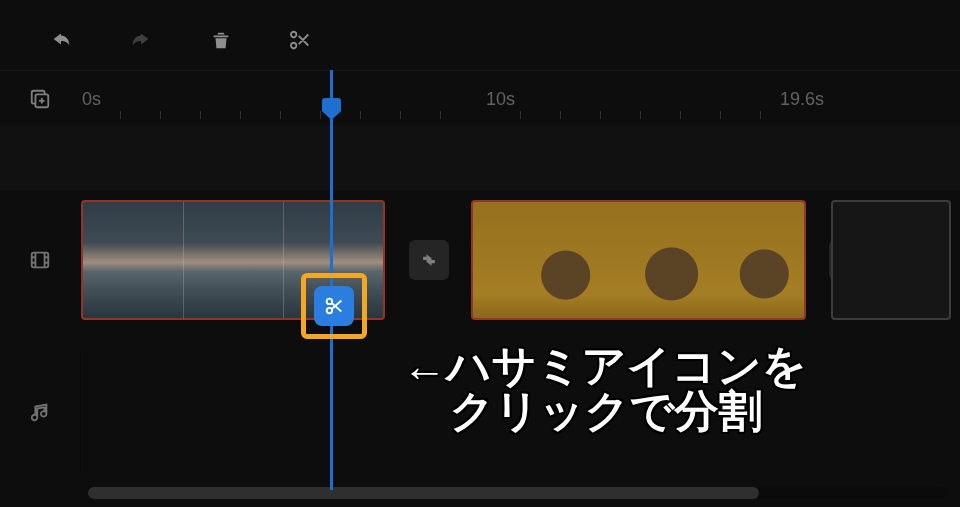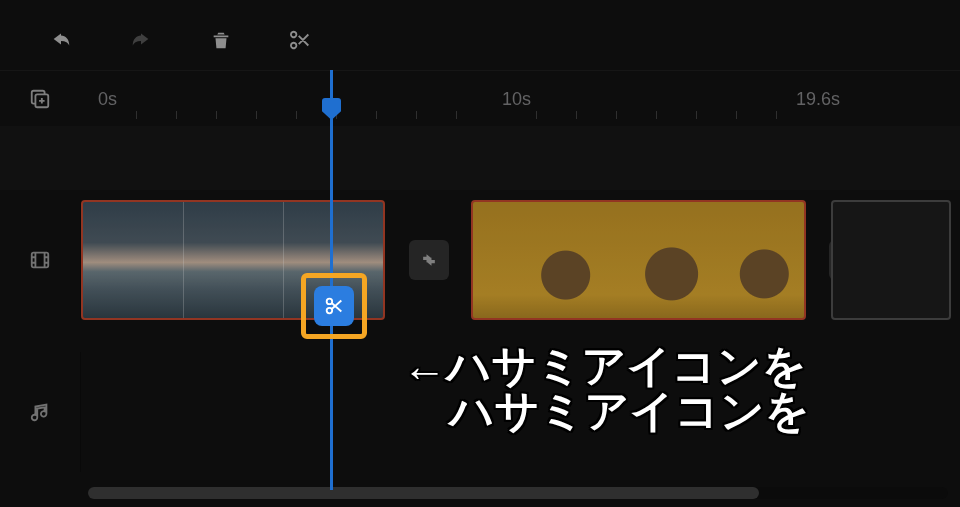--- a/index.html
+++ b/index.html
@@ -30,21 +30,21 @@
     position:absolute;left:0;top:70px;right:0;height:56px;
     display:flex;align-items:center;
     border-top:1px solid #1c1c1c;
     border-bottom:1px solid #1c1c1c;
   }
   .side-col{
     width:80px;height:100%;display:flex;align-items:center;justify-content:center;
   }
   .side-col svg{fill:#9a9a9a;width:22px;height:22px;}
   .ruler-marks{
-    position:relative;flex:1;height:100%;margin-left:16px;
+    position:relative;flex:1;height:100%;
   }
   .ruler-label{
     position:absolute;top:18px;font-size:18px;color:#78787a;
   }
   .tick{
     position:absolute;top:40px;width:1px;height:8px;background:#3a3a3a;
   }
 
   
   .gap-row{
@@ -255,18 +255,18 @@
     <path d="M9.2 8.4L20 18M9.2 15.6L20 6"></path>
   </svg>
 </div>
 
 <div class="highlight-box" style="left:301px;top:273px;"></div>
 
 <div class="annotation" style="left:378px;top:283px;">
   <span>←ハサミアイコンを</span>
 </div>
 <div class="annotation" style="left:425px;top:328px;">
-  <span>ハサミアイコンを</span>
+  <span>クリックで分割</span>
 </div>
 
 <div class="hscroll">
   <div class="hscroll-thumb"></div>
 </div>
 
 </body></html>

